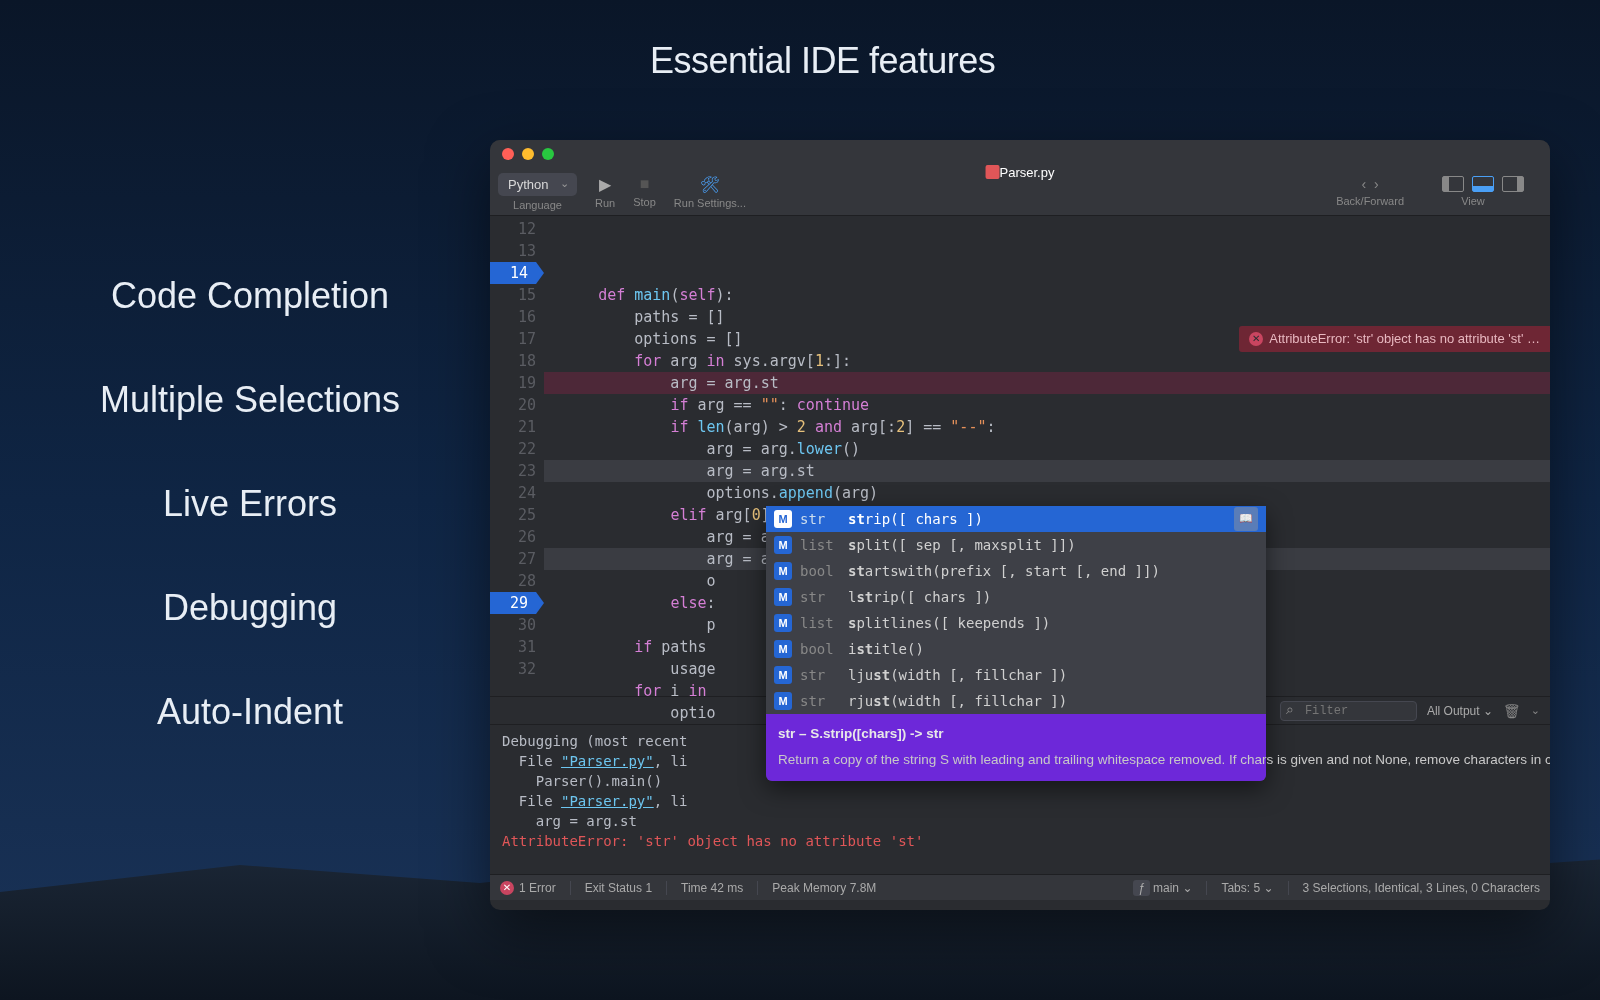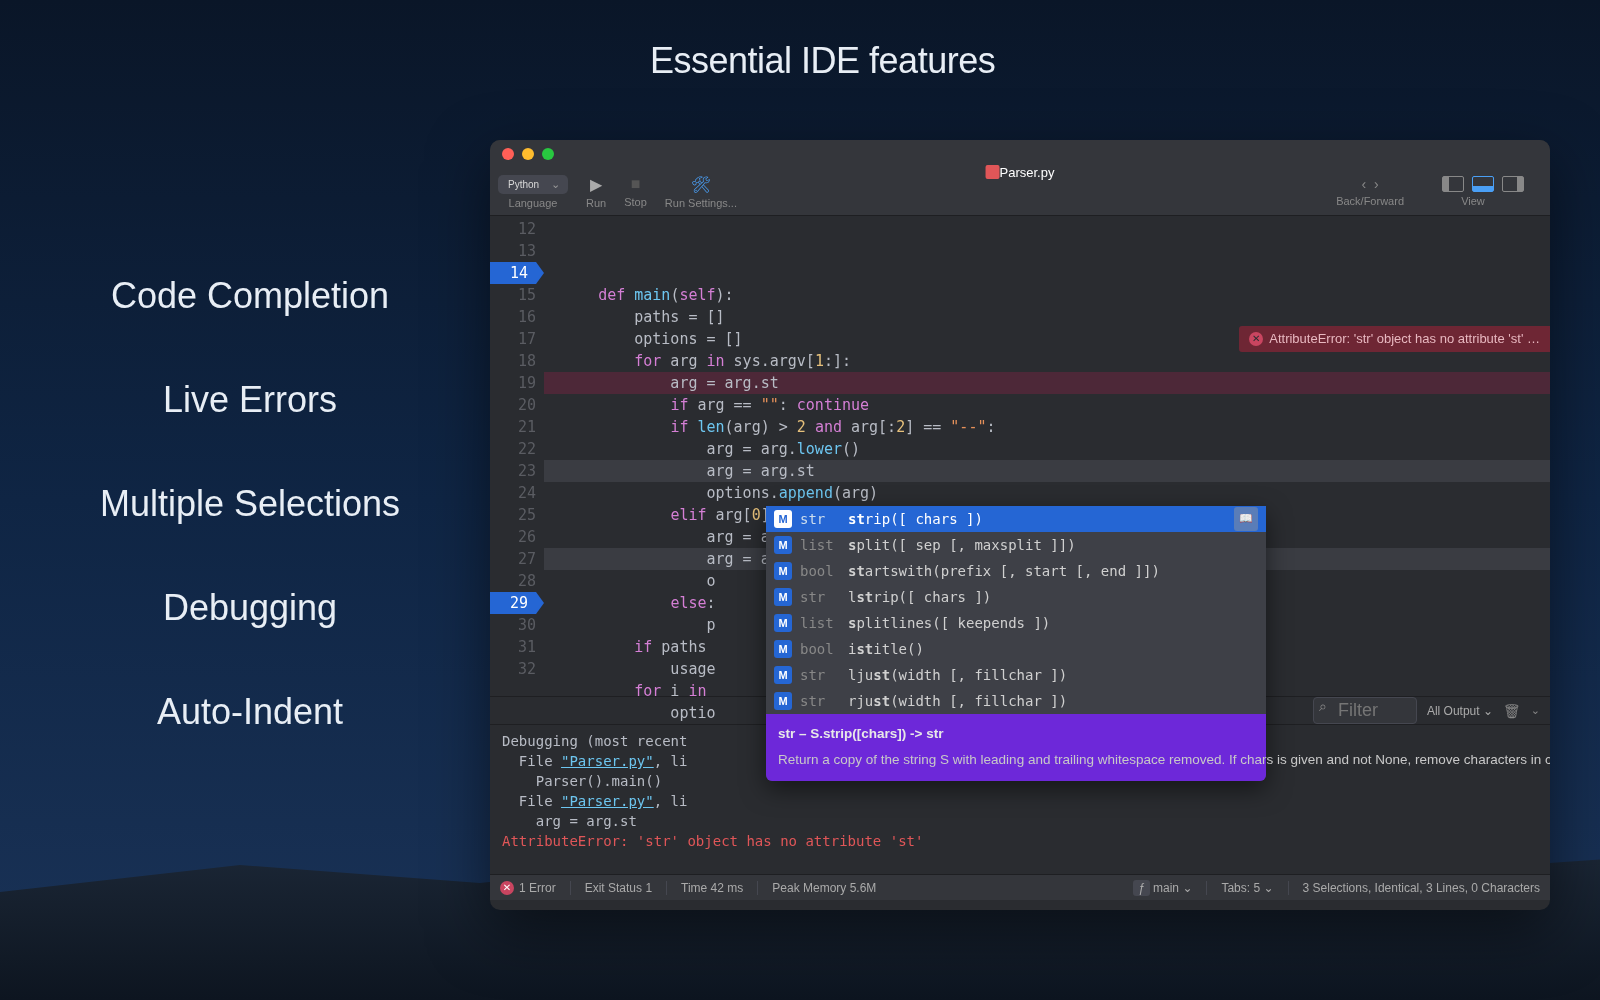--- a/index.html
+++ b/index.html
@@ -46,21 +46,21 @@
 }
 .file-icon { width: 14px; height: 14px; background: #e05658; border-radius: 2px; display: inline-block; }
 .toolbar {
   height: 48px; background: #34363b;
   display: flex; align-items: center; padding: 0 8px;
   border-bottom: 1px solid #1e1f22;
 }
 .toolbar-group { display: flex; flex-direction: column; align-items: center; margin-right: 18px; }
 .toolbar-select {
   background: #454750; color: #d8d8d8; border: none;
-  padding: 4px 28px 4px 10px; border-radius: 5px; font-size: 10px;
+  padding: 4px 28px 4px 10px; border-radius: 5px; font-size: 13px;
   appearance: none; position: relative;
 }
 .select-wrap { position: relative; }
 .select-wrap::after {
   content: "⌃"; position: absolute; right: 8px; top: 3px;
   color: #999; transform: rotate(180deg); font-size: 11px;
 }
 .toolbar-label { color: #888; font-size: 11px; margin-top: 3px; }
 .toolbar-btn { color: #aaa; font-size: 16px; cursor: pointer; }
 .toolbar-btn.disabled { color: #555; }
@@ -135,21 +135,21 @@
 .console {
   height: 178px; border-top: 1px solid #1e1f22;
   display: flex; flex-direction: column;
 }
 .console-bar {
   height: 28px; display: flex; align-items: center; justify-content: flex-end;
   padding: 0 10px; gap: 10px; border-bottom: 1px solid #1e1f22;
 }
 .filter-inp {
   background: #34363b; border: 1px solid #454750; border-radius: 4px;
-  color: #888; font-size: 18px; padding: 2px 8px 2px 24px; width: 104px;
+  color: #888; font-size: 12px; padding: 2px 8px 2px 24px; width: 137px; font-family: Liberation Mono, monospace;
 }
 .filter-wrap { position: relative; }
 .filter-wrap::before { content: "⌕"; position: absolute; left: 6px; top: 1px; color: #888; font-size: 14px; }
 .output-sel { color: #aaa; font-size: 12px; }
 .trash { color: #888; font-size: 14px; }
 .chev { color: #888; font-size: 11px; }
 .console-out {
   flex: 1; padding: 6px 12px; font-family: "SF Mono", Menlo, monospace;
   font-size: 14px; line-height: 20px; color: #b8bcc5; white-space: pre;
 }
@@ -169,22 +169,22 @@
 </style>
 </head>
 <body>
 
 <div class="mountain"></div>
 
 <div class="hero-title">Essential IDE features</div>
 
 <div class="features" id="features">
     <div class="feature">Code Completion</div>
+    <div class="feature">Multiple Selections</div>
     <div class="feature">Live Errors</div>
-    <div class="feature">Multiple Selections</div>
     <div class="feature">Debugging</div>
     <div class="feature">Auto-Indent</div>
   </div>
 
 <div class="ide">
   <div class="titlebar">
     <div class="traffic">
       <div class="light red"></div>
       <div class="light yellow"></div>
       <div class="light green"></div>
@@ -306,21 +306,21 @@
   <div class="statusbar">
     <span class="sb-err">
       <span class="dot">✕</span>
       <span>1 Error</span>
     </span>
     <span class="sb-sep"></span>
     <span>Exit Status 1</span>
     <span class="sb-sep"></span>
     <span>Time 42 ms</span>
     <span class="sb-sep"></span>
-    <span>Peak Memory 5.6M</span>
+    <span>Peak Memory 7.8M</span>
     <span class="sb-spacer"></span>
     <span><span class="fn-badge">ƒ</span> <span>main</span> ⌄</span>
     <span class="sb-sep"></span>
     <span><span>Tabs: 5</span> ⌄</span>
     <span class="sb-sep"></span>
     <span>3 Selections, Identical, 3 Lines, 0 Characters</span>
   </div>
 </div>
 
 </body></html>

